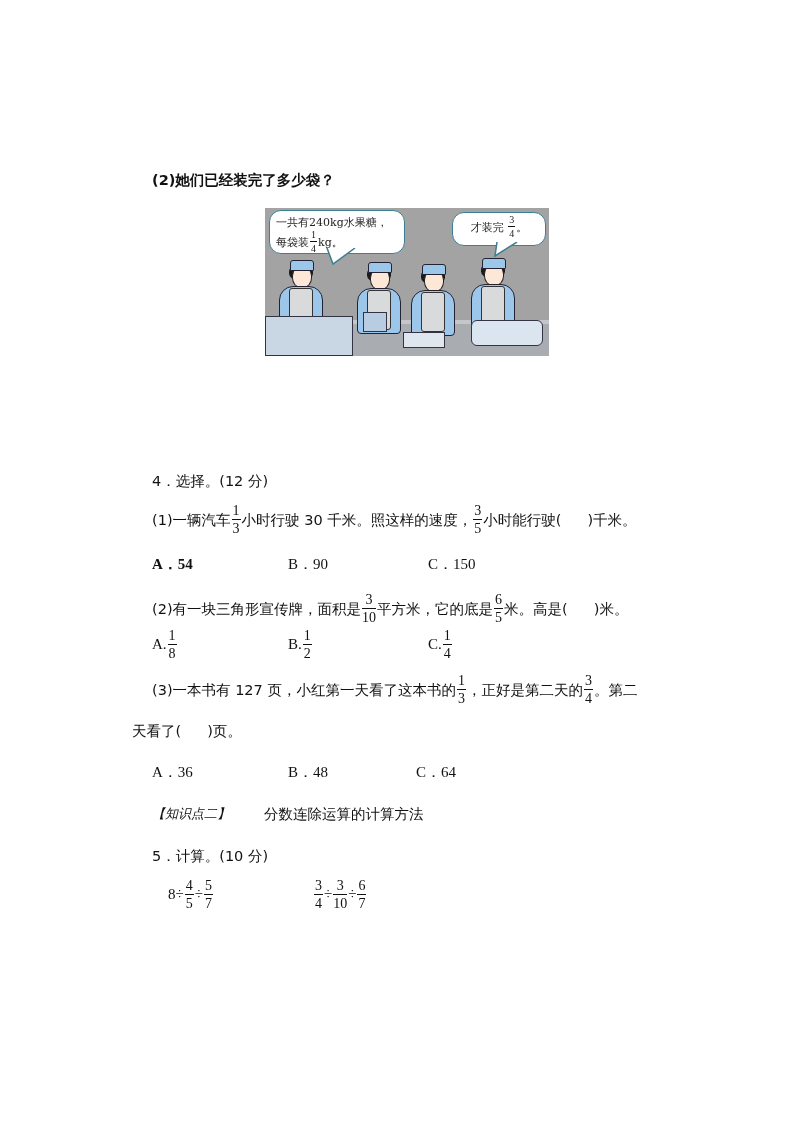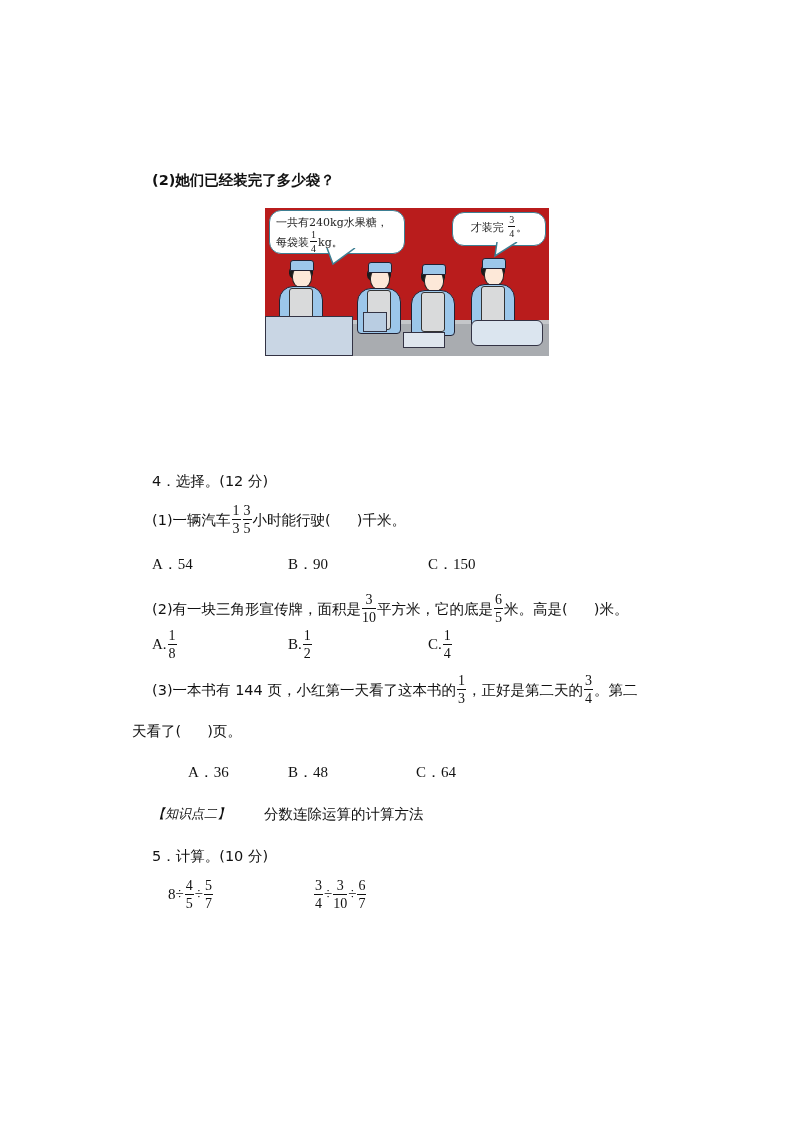--- a/index.html
+++ b/index.html
@@ -8,21 +8,21 @@
   .abs { position: absolute; white-space: nowrap; }
   .cjk { font-family: "DejaVu Sans", "Liberation Sans", sans-serif; font-size: 14.5px; }
   .frac { display: inline-block; vertical-align: middle; text-align: center; line-height: 1;
           font-family: "Liberation Serif", serif; font-size: 14px; margin: 0 1px; position: relative; top: -1px; }
   .frac .num { display: block; padding: 0 1px 1px; border-bottom: 1px solid #111; }
   .frac .den { display: block; padding-top: 2px; }
   .blank { display: inline-block; width: 26px; }
   .opt { position: absolute; white-space: nowrap; }
 
   
-  .illus { position: absolute; left: 265px; top: 208px; width: 284px; height: 148px; background: #b91c1c; overflow: hidden; }
+  .illus { position: absolute; left: 265px; top: 208px; width: 284px; height: 148px; background: #a3a3a3; overflow: hidden; }
   .bubble { position: absolute; border: 1.5px solid #3d7f93; border-radius: 12px; background: #fff;
             font-family: "DejaVu Serif", serif; font-size: 11px; color: #222; line-height: 17px; padding: 3px 6px; }
   .table-top { position: absolute; left: 0; top: 112px; width: 284px; height: 36px; background: #a9acb0; }
   .table-top:before { content:""; position:absolute; left:0; top:0; width: 100%; height: 4px; background:#c4c6c9; }
   .worker { position: absolute; }
   .head { position: absolute; width: 18px; height: 20px; background: #fde8d8; border: 1px solid #222; border-radius: 45%; }
   .cap { position: absolute; width: 22px; height: 9px; background: #9cc7ea; border: 1px solid #223; border-radius: 3px 3px 1px 1px; }
   .hair { position: absolute; width: 24px; height: 16px; background: #1b1b1b; border-radius: 50% 50% 40% 40%; }
   .body { position: absolute; width: 42px; height: 44px; background: #9cc7ea; border: 1px solid #223; border-radius: 14px 14px 4px 4px; }
   .apron { position: absolute; width: 22px; height: 38px; background: #d9dadb; border: 1px solid #333; border-radius: 3px; }
@@ -87,46 +87,46 @@
     <div class="cap" style="left:5px; top:2px;"></div>
     <div class="body" style="left:-6px; top:28px;"></div>
     <div class="apron" style="left:4px; top:30px;"></div>
   </div>
   <div class="tray" style="left:206px; top:112px; width:70px; height:24px; background:#dbe5ef; border-radius:6px;"></div>
 </div>
 
 <div class="abs cjk" style="left:152px; top:472px;">4．选择。(12 分)</div>
 
 <div class="abs cjk" style="left:152px; top:505px;">
-  <span>(1)一辆汽车</span><span class="frac"><span class="num">1</span><span class="den">3</span></span><span class="frac"><span class="num">3</span><span class="den">5</span></span><span>小时能行驶(</span><span class="blank"></span><span>)千米。</span>
+  <span>(1)一辆汽车</span><span class="frac"><span class="num">1</span><span class="den">3</span></span><span>小时行驶 30 千米。照这样的速度，</span><span class="frac"><span class="num">3</span><span class="den">5</span></span><span>小时能行驶(</span><span class="blank"></span><span>)千米。</span>
 </div>
-<div class="opt" style="left:152px; top:555px;">A．54</div>
+<div class="opt" style="left:152px; top:555px;font-weight:bold;">A．54</div>
 <div class="opt" style="left:288px; top:555px;">B．90</div>
 <div class="opt" style="left:428px; top:555px;">C．150</div>
 
 <div class="abs cjk" style="left:152px; top:594px;">
   <span>(2)有一块三角形宣传牌，面积是</span><span class="frac"><span class="num">3</span><span class="den">10</span></span><span>平方米，它的底是</span><span class="frac"><span class="num">6</span><span class="den">5</span></span><span>米。高是(</span><span class="blank"></span><span>)米。</span>
 </div>
 <div class="opt" style="left:152px; top:630px;">
   <span>A.</span><span class="frac"><span class="num">1</span><span class="den">8</span></span>
 </div>
 <div class="opt" style="left:288px; top:630px;">
   <span>B.</span><span class="frac"><span class="num">1</span><span class="den">2</span></span>
 </div>
 <div class="opt" style="left:428px; top:630px;">
   <span>C.</span><span class="frac"><span class="num">1</span><span class="den">4</span></span>
 </div>
 
 <div class="abs cjk" style="left:152px; top:675px;">
-  <span>(3)一本书有 144 页，小红第一天看了这本书的</span><span class="frac"><span class="num">1</span><span class="den">3</span></span><span>，正好是第二天的</span><span class="frac"><span class="num">3</span><span class="den">4</span></span><span>。第二</span>
+  <span>(3)一本书有 127 页，小红第一天看了这本书的</span><span class="frac"><span class="num">1</span><span class="den">3</span></span><span>，正好是第二天的</span><span class="frac"><span class="num">3</span><span class="den">4</span></span><span>。第二</span>
 </div>
 <div class="abs cjk" style="left:120px; top:722px;margin-left:12px;">
   <span>天看了(</span><span class="blank"></span><span>)页。</span>
 </div>
-<div class="opt" style="left:152px; top:763px;margin-left:36px;">A．36</div>
+<div class="opt" style="left:152px; top:763px;">A．36</div>
 <div class="opt" style="left:288px; top:763px;">B．48</div>
 <div class="opt" style="left:416px; top:763px;">C．64</div>
 
 <div class="abs" style="left:152px; top:805px; font-family:'DejaVu Serif', serif; font-size:13px; font-style:italic;">【知识点二】</div>
 <div class="abs cjk" style="left:264px; top:805px;">分数连除运算的计算方法</div>
 
 <div class="abs cjk" style="left:152px; top:847px;">5．计算。(10 分)</div>
 
 <div class="abs" style="left:168px; top:880px;">
   <span>8÷</span><span class="frac"><span class="num">4</span><span class="den">5</span></span><span>÷</span><span class="frac"><span class="num">5</span><span class="den">7</span></span>

